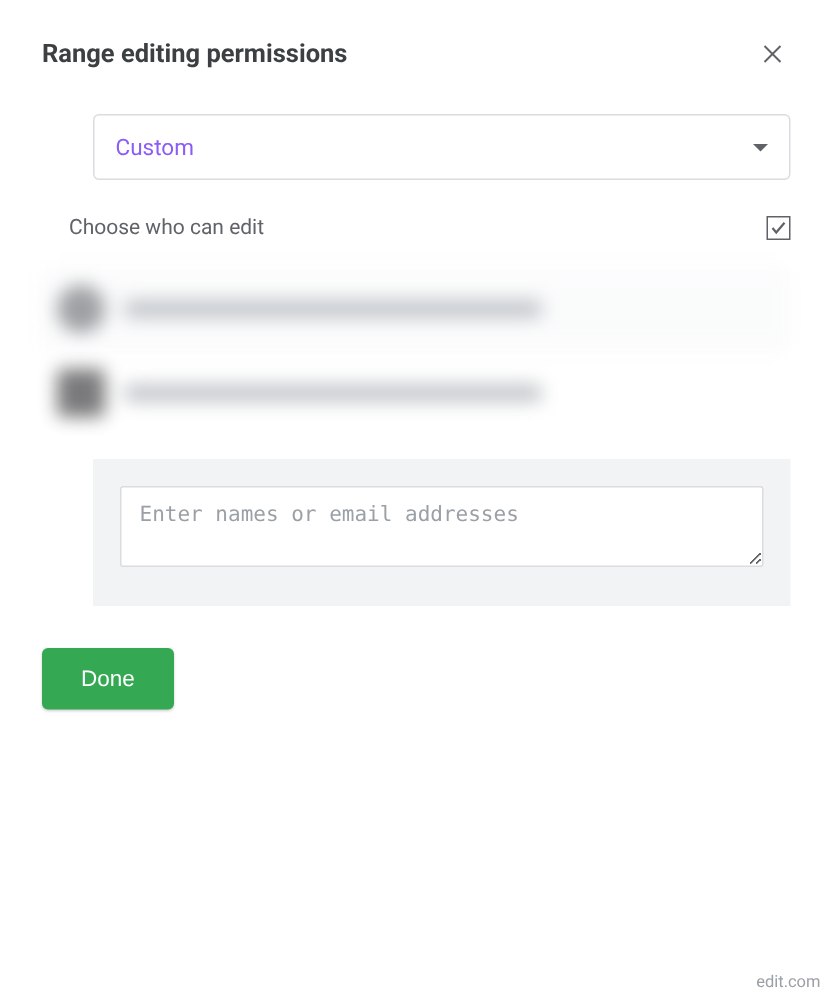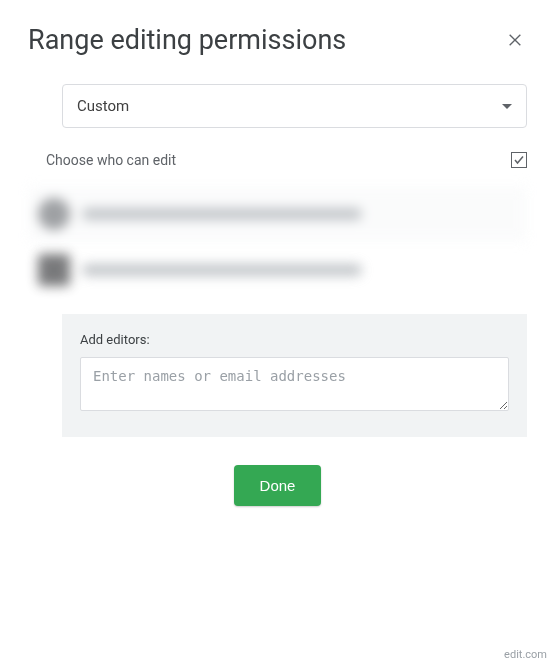--- a/index.html
+++ b/index.html
@@ -18,22 +18,22 @@
     .dialog {
       padding: 24px 28px;
     }
     .header {
       display: flex;
       justify-content: space-between;
       align-items: center;
       margin-bottom: 28px;
     }
     .title {
-      font-size: 27px;
-      font-weight: 400;
+      font-size: 17px;
+      font-weight: 700;
       color: #3c4043;
     }
     .close-btn {
       width: 24px;
       height: 24px;
       display: flex;
       align-items: center;
       justify-content: center;
       cursor: pointer;
       color: #5f6368;
@@ -83,21 +83,21 @@
     }
     .select {
       border: 1px solid #dadce0;
       border-radius: 4px;
       padding: 12px 14px;
       display: flex;
       justify-content: space-between;
       align-items: center;
       cursor: pointer;
       font-size: 15px;
-      color: #404040;
+      color: #8b5cf6;
     }
     .select-arrow {
       width: 0;
       height: 0;
       border-left: 5px solid transparent;
       border-right: 5px solid transparent;
       border-top: 5px solid #5f6368;
     }
     .choose-row {
       display: flex;
@@ -176,21 +176,21 @@
       font-size: 14px;
       color: #5f6368;
       background: #fff;
       resize: vertical;
     }
     .add-editors-input::placeholder {
       color: #9aa0a6;
     }
     .footer {
       display: flex;
-      justify-content: center;
+      justify-content: flex-start;
     }
     .done-btn {
       background: #34a853;
       color: #fff;
       border: none;
       border-radius: 4px;
       padding: 12px 26px;
       font-size: 15px;
       font-weight: 500;
       cursor: pointer;
@@ -241,21 +241,20 @@
       <div class="avatar"></div>
       <div class="editor-text"></div>
     </div>
     <div class="editor-row">
       <div class="avatar dark"></div>
       <div class="editor-text"></div>
     </div>
   </div>
 
   <div class="add-editors-box">
-    <div class="add-editors-label">Add editors:</div>
     <textarea class="add-editors-input" placeholder="Enter names or email addresses" style=""></textarea>
   </div>
 
   <div class="footer">
     <button class="done-btn">Done</button>
   </div>
 
 </div>
 
 <div class="watermark">edit.com</div>

